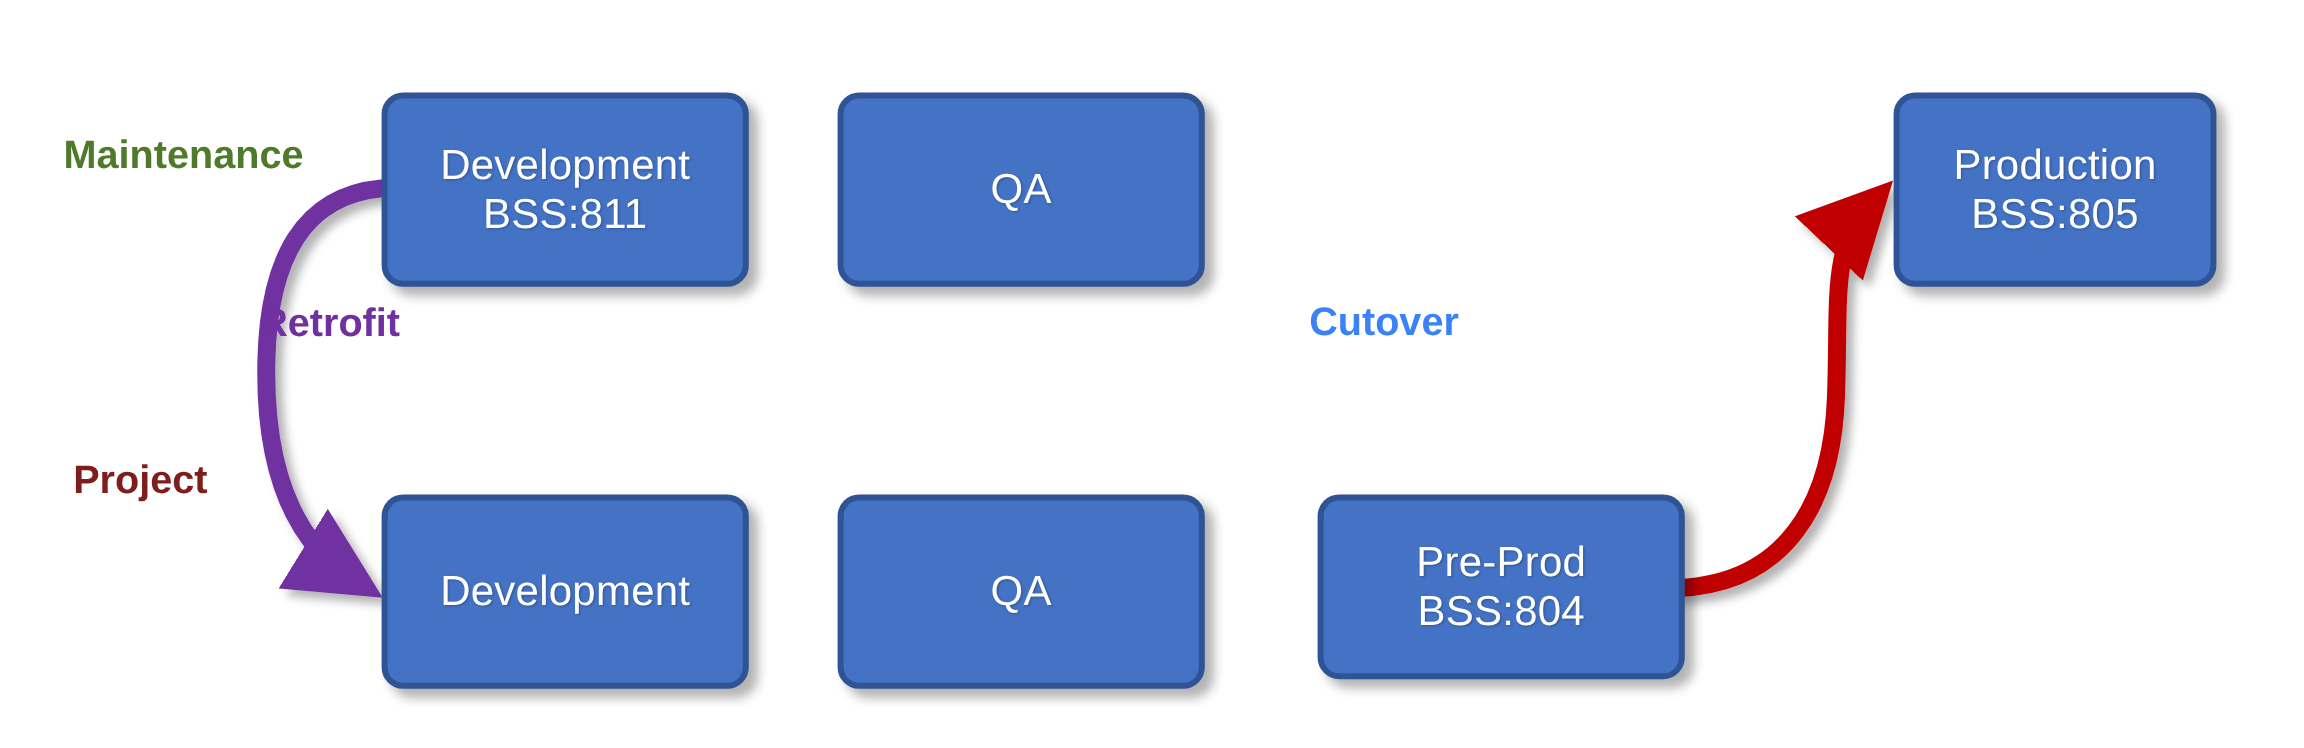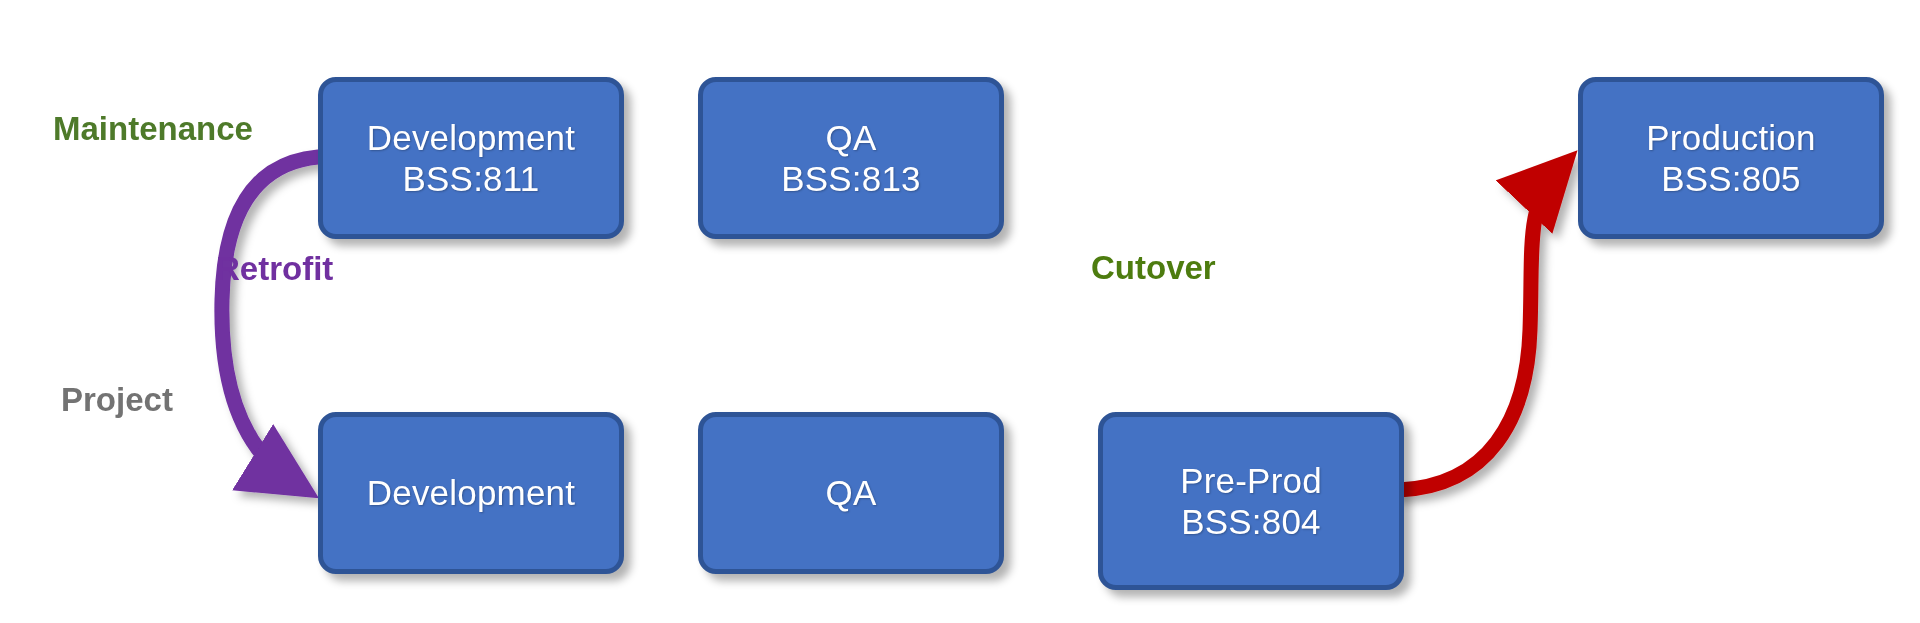--- a/index.html
+++ b/index.html
@@ -46,23 +46,23 @@
     text-shadow: 1px 1px 2px rgba(0,0,0,0.25);
   }
   .edge-label {
     position: absolute;
     font-weight: bold;
     white-space: nowrap;
     z-index: 6;
     margin-left: 23px;
   }
   .lbl-maintenance { font-size: 33px; color: #4E7A2A; left: 30px;  top: 110px; }
-  .lbl-project     { font-size: 33px; color: #737373; left: 38px;  top: 381px; }
+  .lbl-project     { font-size: 33px; color: #7f1d1d; left: 38px;  top: 381px; }
   .lbl-retrofit    { font-size: 33px; color: #7030A0; left: 193px; top: 250px; }
-  .lbl-cutover     { font-size: 33px; color: #4d7c0f; left: 1068px;top: 249px; }
+  .lbl-cutover     { font-size: 33px; color: #3b82f6; left: 1068px;top: 249px; }
 </style>
 </head>
 <body>
 
 <div id="stage">
 
   <svg id="edges" viewBox="0 0 1920 623" width="1920" height="623" xmlns="http://www.w3.org/2000/svg">
 
     <defs>
       <filter id="softshadow" x="-40%" y="-40%" width="200%" height="200%">
@@ -107,37 +107,36 @@
     </g>
   </svg>
 
   <div class="node" style="left:318px; top:77px; width:306px; height:162px;">
     <div class="line1">Development</div>
     <div class="line2">BSS:811</div>
   </div>
 
   <div class="node" style="left:698px; top:77px; width:306px; height:162px;">
     <div class="line1">QA</div>
-    <div class="line2">BSS:813</div>
   </div>
 
-  <div class="node" style="left:1578px; top:77px; width:306px; height:162px;">
+  <div class="node" style="left:1578px; top:77px; width:269px; height:162px;">
     <div class="line1">Production</div>
     <div class="line2">BSS:805</div>
   </div>
 
   <div class="node" style="left:318px; top:412px; width:306px; height:162px;">
     <div class="line1">Development</div>
   </div>
 
   <div class="node" style="left:698px; top:412px; width:306px; height:162px;">
     <div class="line1">QA</div>
   </div>
 
-  <div class="node" style="left:1098px; top:412px; width:306px; height:178px;">
+  <div class="node" style="left:1098px; top:412px; width:306px; height:154px;">
     <div class="line1">Pre-Prod</div>
     <div class="line2">BSS:804</div>
   </div>
 
   <div class="edge-label lbl-maintenance">Maintenance</div>
   <div class="edge-label lbl-project">Project</div>
   <div class="edge-label lbl-retrofit">Retrofit</div>
   <div class="edge-label lbl-cutover">Cutover</div>
 
 </div>

